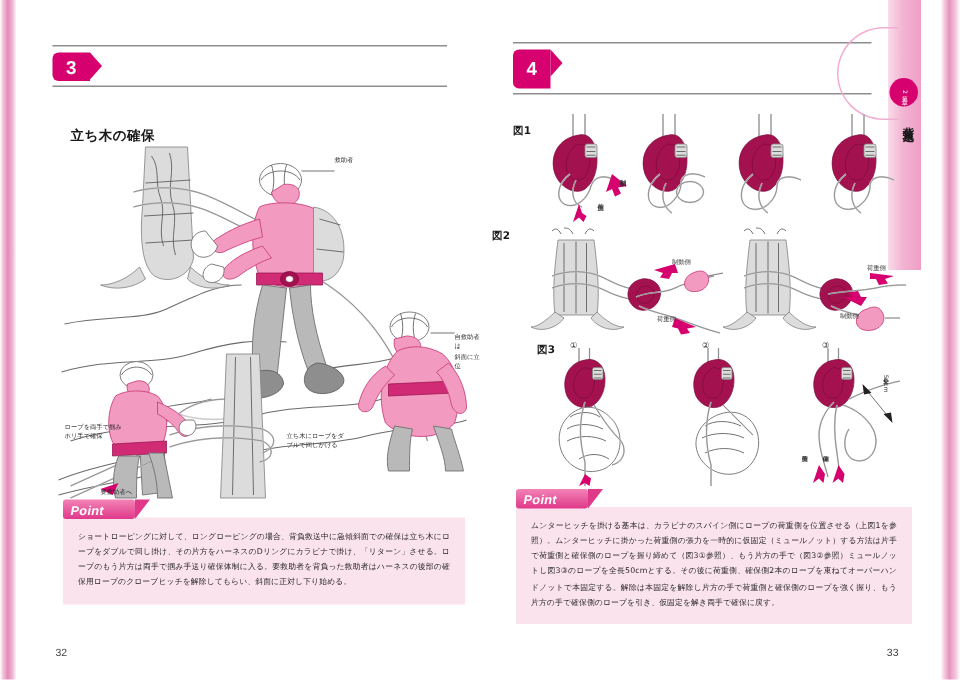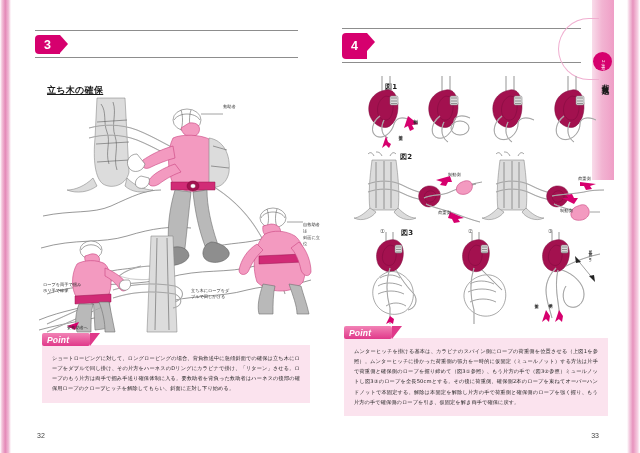--- a/index.html
+++ b/index.html
@@ -147,21 +147,20 @@
     font-family: "DejaVu Sans", sans-serif;
     letter-spacing: 0.1px;
   }
 
   
   .fig-label {
     position: absolute;
     font-size: 7px;
     font-weight: bold;
     letter-spacing: 0.2px;
-    margin-left: 43px;
   }
   .step-num {
     position: absolute;
     font-size: 5.5px;
     color: #333;
   }
   .callout {
     position: absolute;
     font-size: 4.2px;
     line-height: 1.5;
@@ -263,21 +262,21 @@
   <div class="page page-left">
 
     <div class="sec-head" style="top:30px;">
       <div class="sec-rule-top"></div>
       <div class="sec-row">
         <div class="sec-badge">3</div>
       </div>
       <div class="sec-rule-bottom"></div>
     </div>
 
-    <div class="subhead" style="top:84px;text-decoration:underline;">立ち木の確保</div>
+    <div class="subhead" style="top:84px;">立ち木の確保</div>
 
     <div class="illus" style="left:30px; top:98px;">
       <svg width="272" height="218" viewBox="0 0 272 218" aria-label="long roping scene">
 
         <path class="ln" d="M2 118 C30 112 52 116 70 108 C92 98 104 92 120 92"></path>
         <path class="ln" d="M0 150 C34 140 60 146 86 138 C112 130 130 128 150 130"></path>
         <path class="ln" d="M6 196 C48 182 90 190 126 180 C160 170 186 176 214 168"></path>
         <path class="ln" d="M118 206 C150 196 178 200 206 192 C230 186 252 188 270 182"></path>
         <path class="ln" d="M60 176 C76 170 88 172 100 168"></path>
         <path class="ln" d="M168 150 C190 144 206 146 224 140"></path>
@@ -501,21 +500,21 @@
             <path class="rope-out" d="M18 40 C8 48 8 60 16 63 C26 66 34 56 34 48 C34 42 42 40 50 44"></path>
             <path class="rope" d="M24 46 C20 54 22 62 28 66"></path>
             <path class="rope-out" d="M24 46 C20 54 22 62 28 66"></path>
           </g>
         </g>
       </svg>
     </div>
     <div class="callout-v" style="left:93px; top:116px;">制動側</div>
     <div class="callout-v" style="left:78px; top:132px;">荷重側</div>
 
-    <div class="fig-label" style="left:37px; top:152px;">図2</div>
+    <div class="fig-label" style="left:8px; top:152px;">図2</div>
 
     <div class="illus" style="left:34px; top:152px;">
       <svg width="250" height="74" viewBox="0 0 250 74" aria-label="anchor around standing tree with munter hitch, two variants">
 
         <g>
 
           <path class="gy-l" d="M18 8 C16 24 14 42 16 58 L44 58 C46 42 44 24 42 8 Z"></path>
           <path class="ln-d" d="M22 10 L22 56 M30 9 L30 57 M37 10 L37 56"></path>
           <path class="ln-d" d="M20 4 C18 0 16 0 14 2"></path>
           <path class="ln-d" d="M28 4 C26 0 24 0 22 0"></path>

